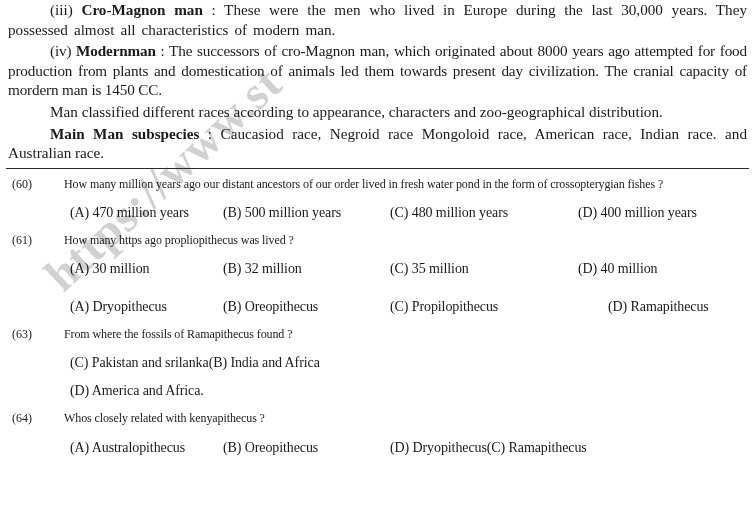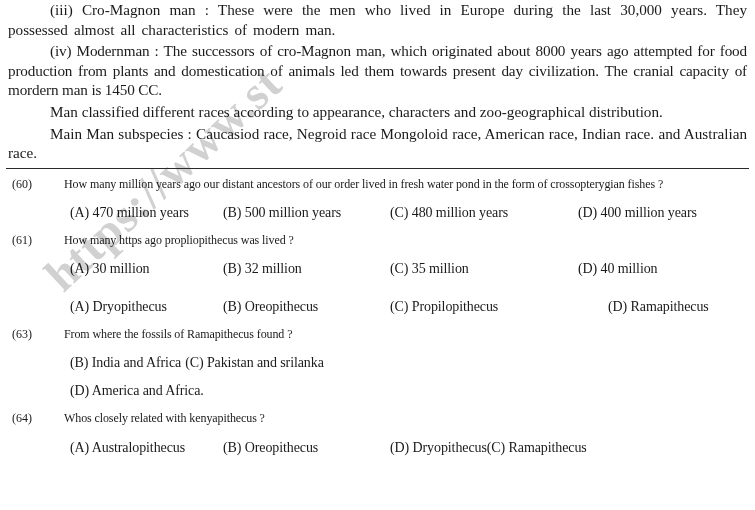--- a/index.html
+++ b/index.html
@@ -59,21 +59,21 @@
   }
   .p-indent {
     text-indent: 42px;
   }
   .tight {
     letter-spacing: -0.15px;
   }
   .loose {
     word-spacing: 2.2px;
   }
-  b, .bold { font-weight: normal; margin-top: 48px; }
+  b, .bold { font-weight: bold; margin-top: 48px; }
 
   .spacer-sm { height: 2px; }
 
   
   .divider {
     border: 0;
     border-top: 1.6px solid #2a2a2a;
     margin: 5px 6px 0 6px;
   }
 
@@ -194,22 +194,22 @@
         <div class="opt c4">(D) Ramapithecus</div>
       </div>
 
       <div class="gap-6"></div>
       <div class="q-row">
         <div class="q-num">(63)</div>
         <div class="q-text nojust">From where the fossils of Ramapithecus found ?</div>
       </div>
       <div class="gap-6"></div>
       <div class="opt-row q63">
+        <div class="opt c3">(C) Pakistan and srilanka</div>
         <div class="opt c2">(B) India and Africa</div>
-        <div class="opt c3">(C) Pakistan and srilanka</div>
       </div>
       <div class="gap-6"></div>
       <div class="opt-row">
         <div class="opt c4">(D) America and Africa.</div>
       </div>
 
       <div class="gap-6"></div>
       <div class="q-row">
         <div class="q-num">(64)</div>
         <div class="q-text nojust">Whos closely related with kenyapithecus ?</div>

